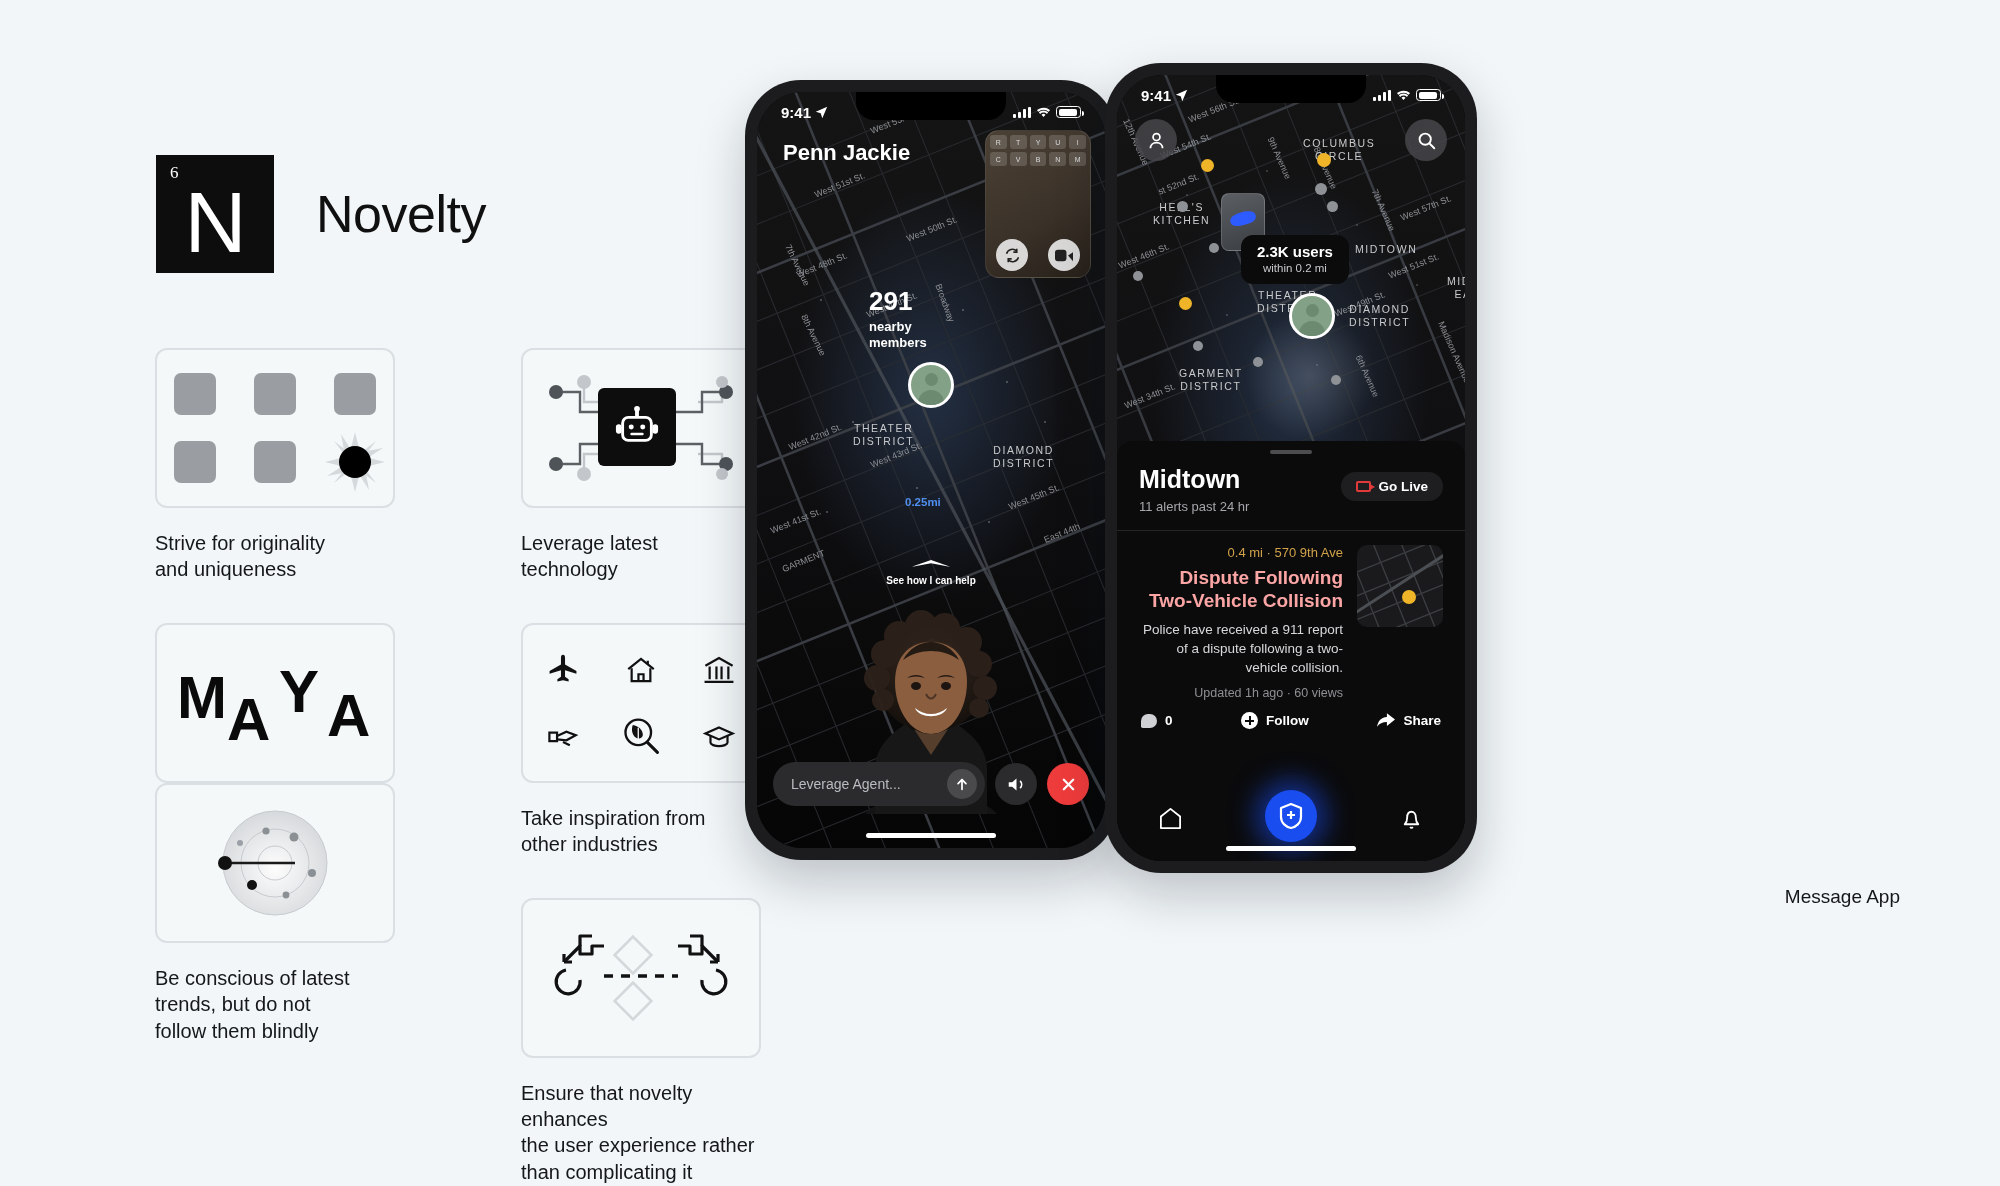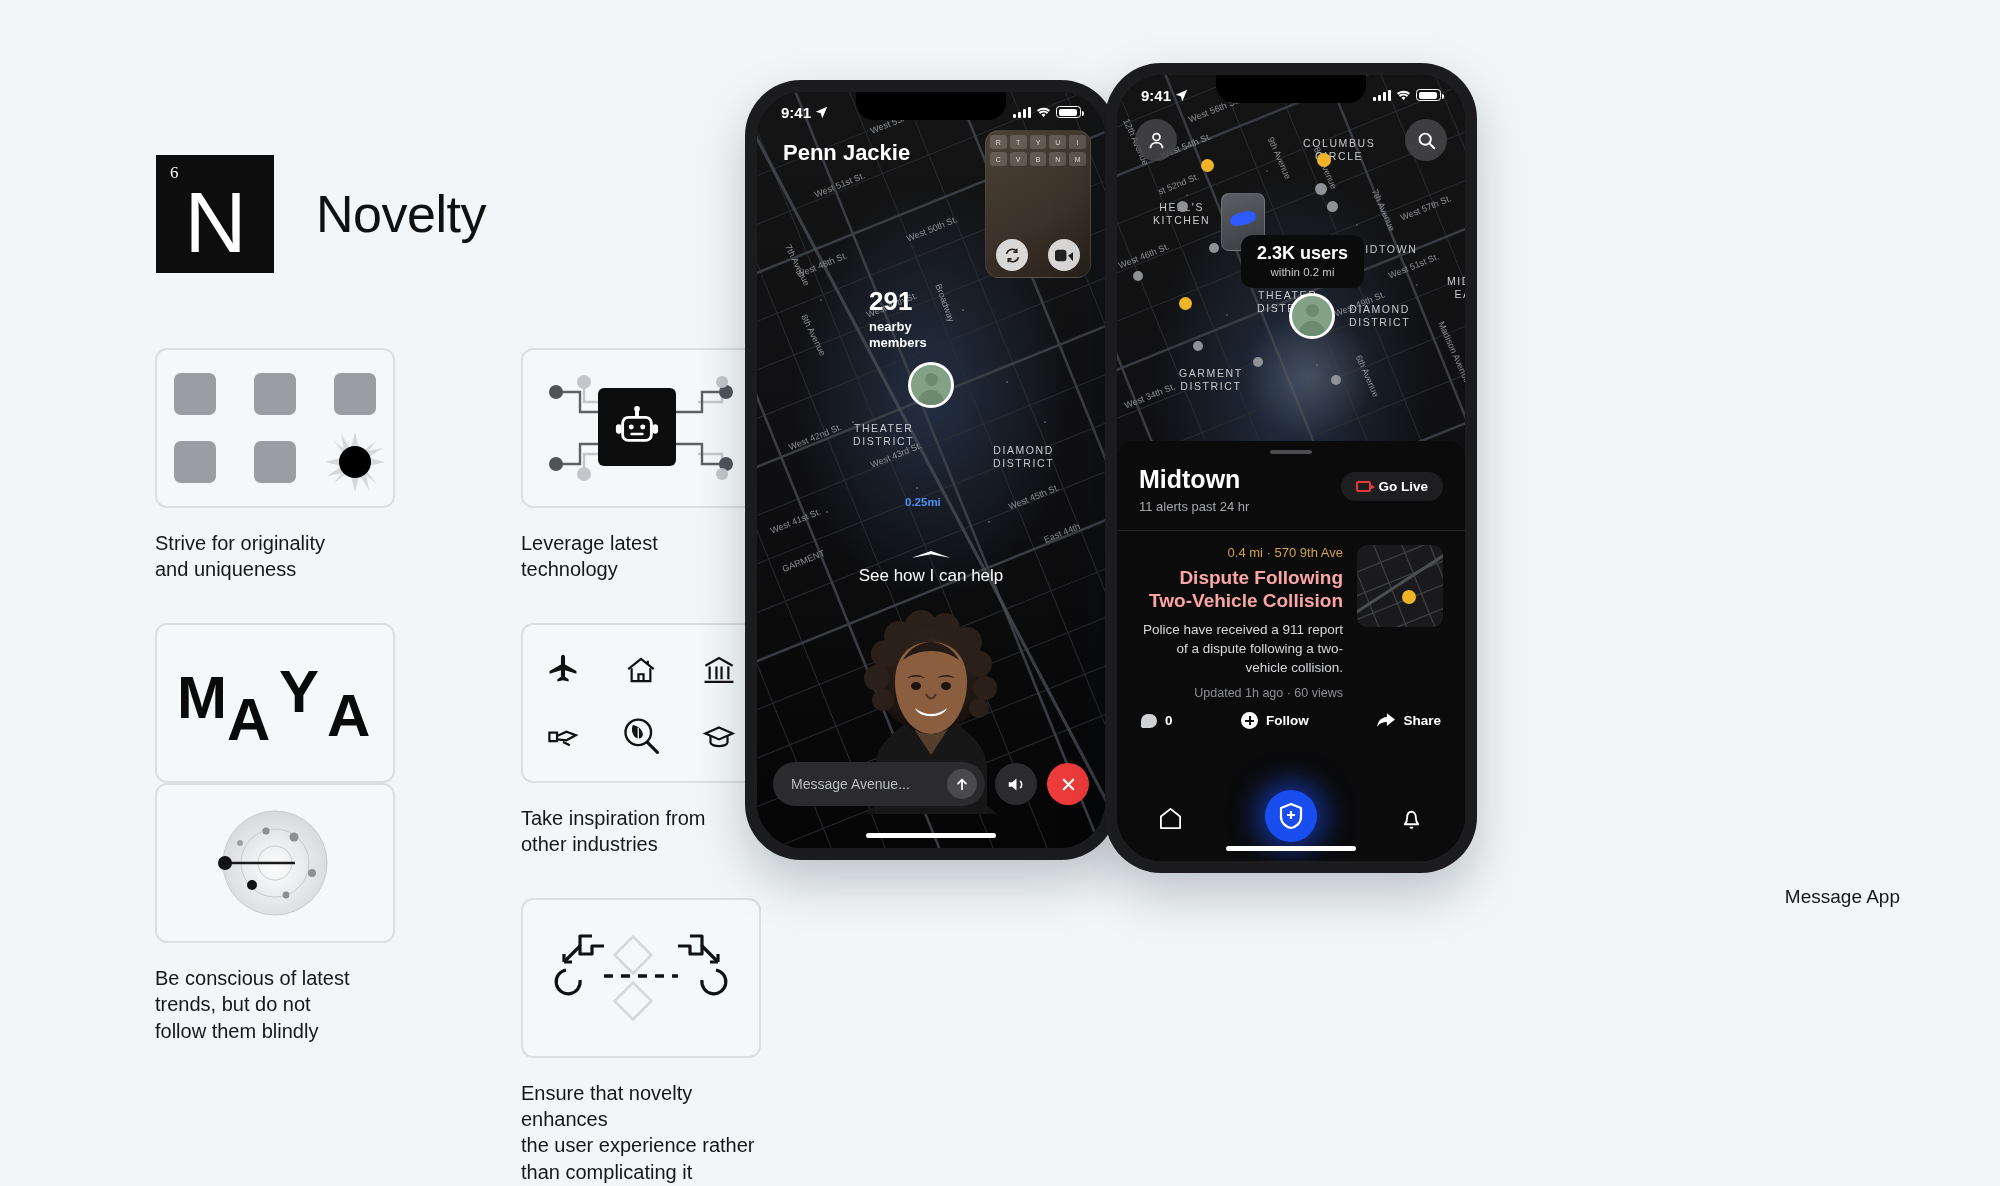--- a/index.html
+++ b/index.html
@@ -154,21 +154,21 @@
   .p1-selfie .ctrls { position: absolute; left: 0; right: 0; bottom: 6px; display: flex; justify-content: space-around; }
   .ctrl-btn { width: 32px; height: 32px; border-radius: 50%; background: rgba(235,235,235,.9);
               display: flex; align-items: center; justify-content: center; }
   .nearby-box { position: absolute; left: 112px; top: 196px; z-index: 10; color: #fff; }
   .nearby-num { font-size: 26px; font-weight: 700; line-height: 1; }
   .nearby-sub { font-size: 13px; font-weight: 600; line-height: 1.22; margin-top: 5px; white-space: pre-line; }
   .scale-lbl { position: absolute; left: 148px; top: 404px; color: #4f8ff0; font-size: 11.5px; font-weight: 600; z-index: 10; }
   .helpbar { position: absolute; left: 0; right: 0; bottom: 262px; text-align: center; z-index: 12; }
   .grabber { width: 40px; height: 7px; margin: 0 auto 8px; border-radius: 6px;
              background: #fff; clip-path: polygon(0 100%, 50% 0, 100% 100%, 50% 46%); }
-  .help-text { color: #fff; font-size: 17px; font-weight: 400; }
+  .help-text { color: #fff; font-size: 10px; font-weight: 700; }
   .person {
     position: absolute; left: 50%; transform: translateX(-50%); bottom: 34px;
     width: 180px; height: 216px; z-index: 8;
   }
   .composer {
     position: absolute; left: 16px; right: 16px; bottom: 42px; z-index: 14;
     display: flex; align-items: center; gap: 10px;
   }
   .msg-input {
     flex: 1; height: 44px; border-radius: 22px; background: #2b2b2d;
@@ -191,21 +191,21 @@
   .p2-thumb {
     position: absolute; left: 104px; top: 118px; width: 44px; height: 58px; border-radius: 8px;
     background: linear-gradient(160deg, #5b5f63, #3a3d41); overflow: hidden; z-index: 12;
     border: 1px solid rgba(255,255,255,.18);
   }
   .p2-thumb .blob { position: absolute; left: 8px; top: 18px; width: 26px; height: 13px; background: #2d5bff; border-radius: 50% 40% 45% 35%; transform: rotate(-12deg); }
   .users-pill {
     position: absolute; left: 124px; top: 160px; background: #0b0b0c; border-radius: 12px;
     padding: 8px 16px 10px; text-align: center; z-index: 16;
   }
-  .users-pill .n { color: #fff; font-size: 18px; font-weight: 700; }
+  .users-pill .n { color: #fff; font-size: 15px; font-weight: 700; }
   .users-pill .s { color: #c6c8ca; font-size: 11.5px; margin-top: 2px; }
   .glow-ring {
     position: absolute; left: 128px; top: 236px; width: 130px; height: 130px; border-radius: 50%;
     background: radial-gradient(circle, rgba(150,160,175,.30), rgba(120,130,145,0) 70%); z-index: 4;
   }
 
   .sheet {
     position: absolute; left: 0; right: 0; bottom: 0; height: 420px; background: #0b0b0c;
     border-radius: 16px 16px 0 0; z-index: 18;
   }
@@ -623,21 +623,21 @@
           <ellipse cx="75" cy="88" rx="5" ry="4" fill="#1b1410"></ellipse>
           <ellipse cx="105" cy="88" rx="5" ry="4" fill="#1b1410"></ellipse>
           <path d="M85 96c3 6 7 6 10 0" fill="none" stroke="#4e3425" stroke-width="2"></path>
           <path d="M74 110c10 8 22 8 32 0-4 11-28 11-32 0z" fill="#fdfdfd"></path>
           <path d="M90 136c-10 0-20-4-26-10-10 8-30 20-30 46v44h112v-44c0-26-20-38-30-46-6 6-16 10-26 10z" fill="#171717"></path>
           <path d="M90 136c-6 0-12-2-17-5l17 26 17-26c-5 3-11 5-17 5z" fill="#8b5e3f" opacity=".55"></path>
         </svg>
 
         <div class="composer">
           <div class="msg-input">
-            <span class="msg-ph">Message Avenue...</span>
+            <span class="msg-ph">Leverage Agent...</span>
             <span class="send-btn">
               <svg width="14" height="14" viewBox="0 0 16 16" fill="none" stroke="#fff" stroke-width="2" stroke-linecap="round" stroke-linejoin="round">
                 <path d="M8 14V3"></path>
                   <path d="M3.5 7.5L8 3l4.5 4.5"></path>
               </svg>
             </span>
           </div>
           <div class="round-btn dark">
             <svg width="19" height="17" viewBox="0 0 22 18" fill="#fff">
               <path d="M2 6.5h4L11 2v14L6 11.5H2z"></path>

